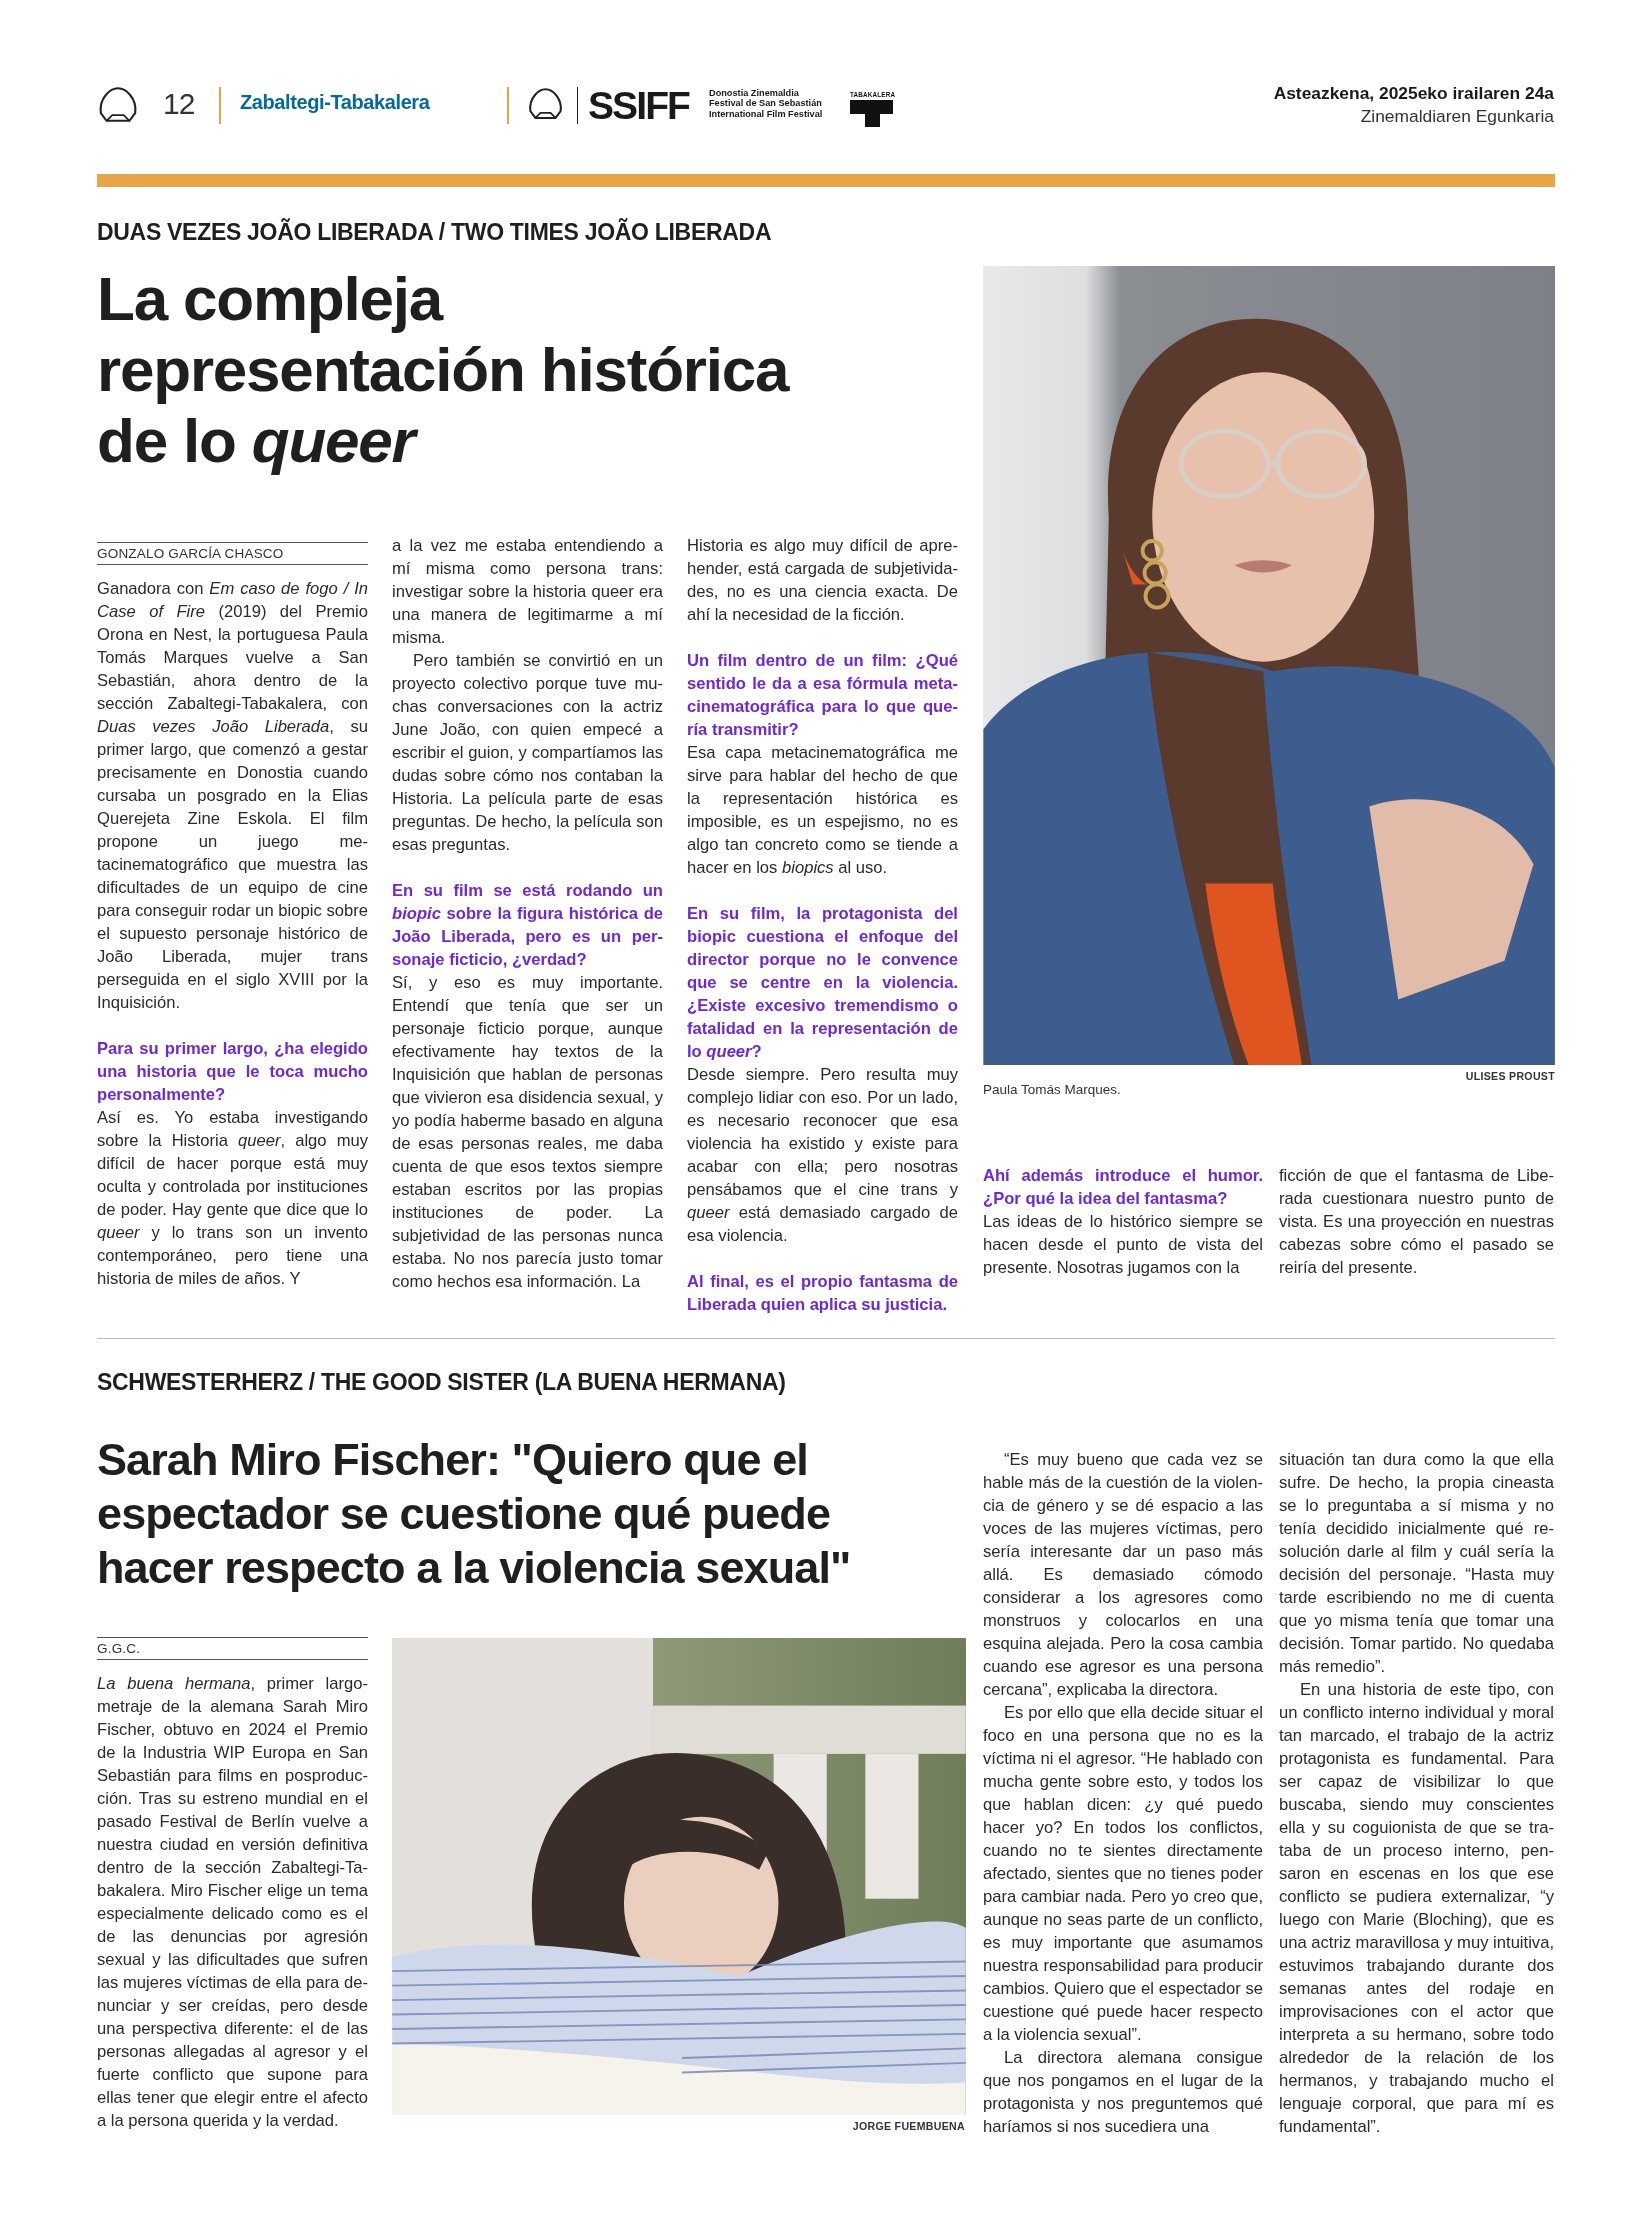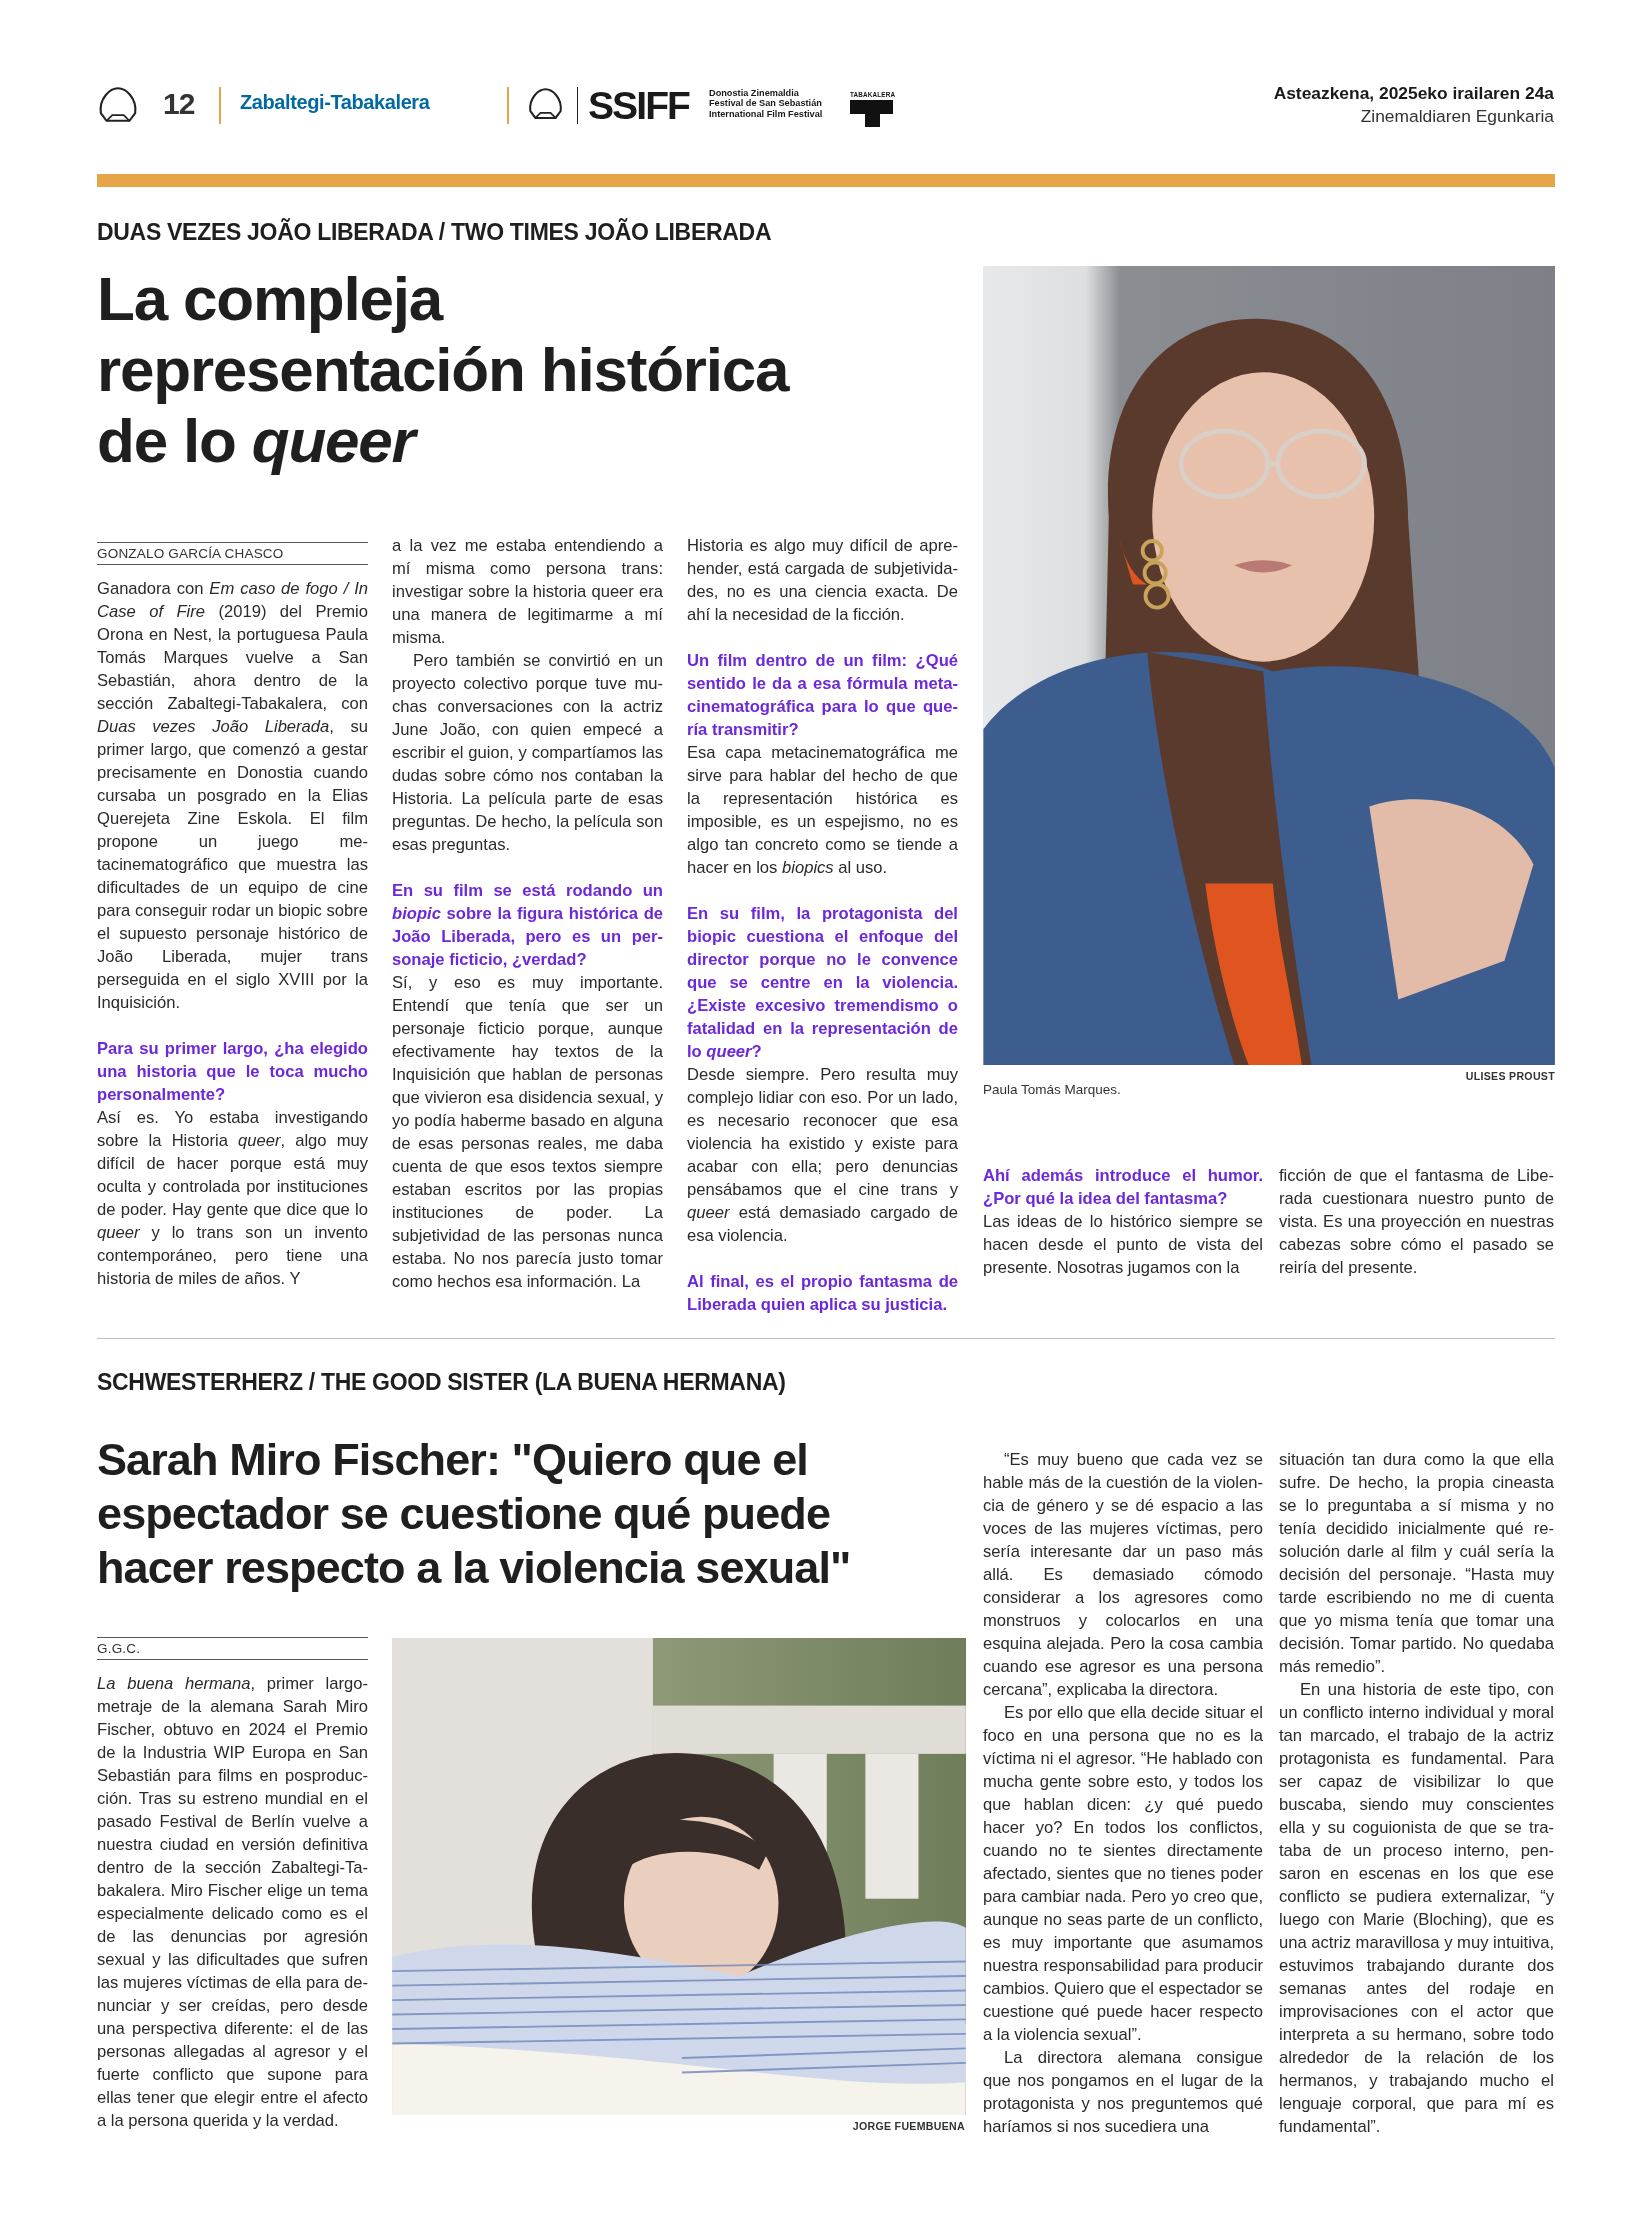--- a/index.html
+++ b/index.html
@@ -2,21 +2,21 @@
 <html><head>
 <meta charset="utf-8">
 <style>
   * { box-sizing: border-box; margin: 0; padding: 0; }
   html, body { width: 1648px; height: 2225px; background: #ffffff; overflow: hidden; }
   body { position: relative; font-family: "Liberation Sans", sans-serif; color: #1f1f1f; }
 
   
   .masthead { position: absolute; left: 97px; top: 83px; height: 48px; width: 1458px; }
   .shell-icon { position: absolute; width: 42px; height: 39px; }
-  .page-num { position: absolute; left: 66px; top: 3.9px; font-size: 30px; font-weight: 700; color: #333; letter-spacing: -1px; }
+  .page-num { position: absolute; left: 66px; top: 3.9px; font-size: 30px; font-weight: 400; color: #333; letter-spacing: -1px; }
   .vbar { position: absolute; top: 3.9px; width: 1.9px; height: 37px; background: #e8a547; }
   .section-name { position: absolute; left: 143px; top: 7.7px; font-size: 20px; font-weight: bold; color: #0369a1; letter-spacing: -0.4px; }
   .ssiff-word { position: absolute; left: 491px; top: 1px; font-size: 39px; font-weight: bold; color: #1a1a1a; letter-spacing: -1.9px; }
   .ssiff-sub { position: absolute; left: 612px; top: 4.8px; font-size: 9.2px; line-height: 10.6px; color: #1a1a1a; font-weight: bold; }
   .tabak-label { position: absolute; left: 753px; top: 7.7px; font-size: 6.3px; font-weight: bold; color: #111; letter-spacing: 0.2px; }
   .tabak-t-top { position: absolute; left: 753px; top: 17.4px; width: 43px; height: 13.5px; background: #111; }
   .tabak-t-stem { position: absolute; left: 768px; top: 29px; width: 14.5px; height: 15.4px; background: #111; }
   .header-date { position: absolute; right: 94px; top: 83px; font-size: 17.4px; font-weight: bold; color: #1a1a1a; text-align: right; }
   .header-pub { position: absolute; right: 94px; top: 106px; font-size: 17.4px; font-weight: 300; color: #333; text-align: right; }
   .orange-rule { position: absolute; left: 97px; top: 174px; width: 1458px; height: 12.6px; background: #e8a547; }
@@ -89,21 +89,21 @@
   <p class="indent">Pero también se convirtió en un proyecto colectivo porque tuve mu­chas conversaciones con la actriz June João, con quien empecé a escribir el guion, y compartíamos las dudas sobre cómo nos conta­ban la Historia. La película parte de esas preguntas. De hecho, la película son esas preguntas.</p>
   <p class="q"><span>En su film se está rodando un </span><em>bio­pic</em><span> sobre la figura histórica de João Liberada, pero es un per­sonaje ficticio, ¿verdad?</span></p>
   <p>Sí, y eso es muy importante. Entendí que tenía que ser un personaje ficticio porque, aunque efectivamente hay textos de la Inquisición que hablan de personas que vivieron esa disi­dencia sexual, y yo podía haberme basado en alguna de esas personas reales, me daba cuenta de que esos textos siempre estaban escritos por las propias instituciones de poder. La subjetividad de las personas nunca estaba. No nos parecía justo tomar como hechos esa información. La</p>
 </div>
 
 <div class="col" style="left:687px;top:534px">
   <p>Historia es algo muy difícil de apre­hender, está cargada de subjetivida­des, no es una ciencia exacta. De ahí la necesidad de la ficción.</p>
   <p class="q">Un film dentro de un film: ¿Qué sentido le da a esa fórmula meta­cinematográfica para lo que que­ría transmitir?</p>
   <p><span>Esa capa metacinematográfica me sir­ve para hablar del hecho de que la re­presentación histórica es imposible, es un espejismo, no es algo tan con­creto como se tiende a hacer en los </span><em>biopics</em><span> al uso.</span></p>
   <p class="q"><span>En su film, la protagonista del bio­pic cuestiona el enfoque del di­rector porque no le convence que se centre en la violencia. ¿Existe excesivo tremendismo o fatalidad en la representación de lo </span><em>queer</em><span>?</span></p>
-  <p><span>Desde siempre. Pero resulta muy complejo lidiar con eso. Por un la­do, es necesario reconocer que esa violencia ha existido y existe para aca­bar con ella; pero denuncias pensá­bamos que el cine trans y </span><em>queer</em><span> está demasiado cargado de esa violencia.</span></p>
+  <p><span>Desde siempre. Pero resulta muy complejo lidiar con eso. Por un la­do, es necesario reconocer que esa violencia ha existido y existe para aca­bar con ella; pero nosotras pensá­bamos que el cine trans y </span><em>queer</em><span> está demasiado cargado de esa violencia.</span></p>
   <p class="q">Al final, es el propio fantasma de Liberada quien aplica su justicia.</p>
 </div>
 
 <div class="photo" style="left:983px;top:266px;width:572px;height:799px;background:linear-gradient(90deg,#e8e9ea 0%,#dcdedf 18%,#8a8d92 24%,#7d8087 100%)">
   <svg width="572" height="799" viewBox="0 0 592 828">
     <path d="M130 260 C120 120 200 50 290 55 C380 60 440 130 440 260 L470 700 L120 700 Z" fill="#5a3a2c"></path>
     <ellipse cx="290" cy="260" rx="115" ry="150" fill="#e8c1ad"></ellipse>
     <ellipse cx="250" cy="205" rx="45" ry="34" fill="none" stroke="#d8cfc8" stroke-width="5"></ellipse>
     <ellipse cx="350" cy="205" rx="45" ry="34" fill="none" stroke="#d8cfc8" stroke-width="5"></ellipse>
     <path d="M295 205 L305 205" stroke="#d8cfc8" stroke-width="5"></path>

